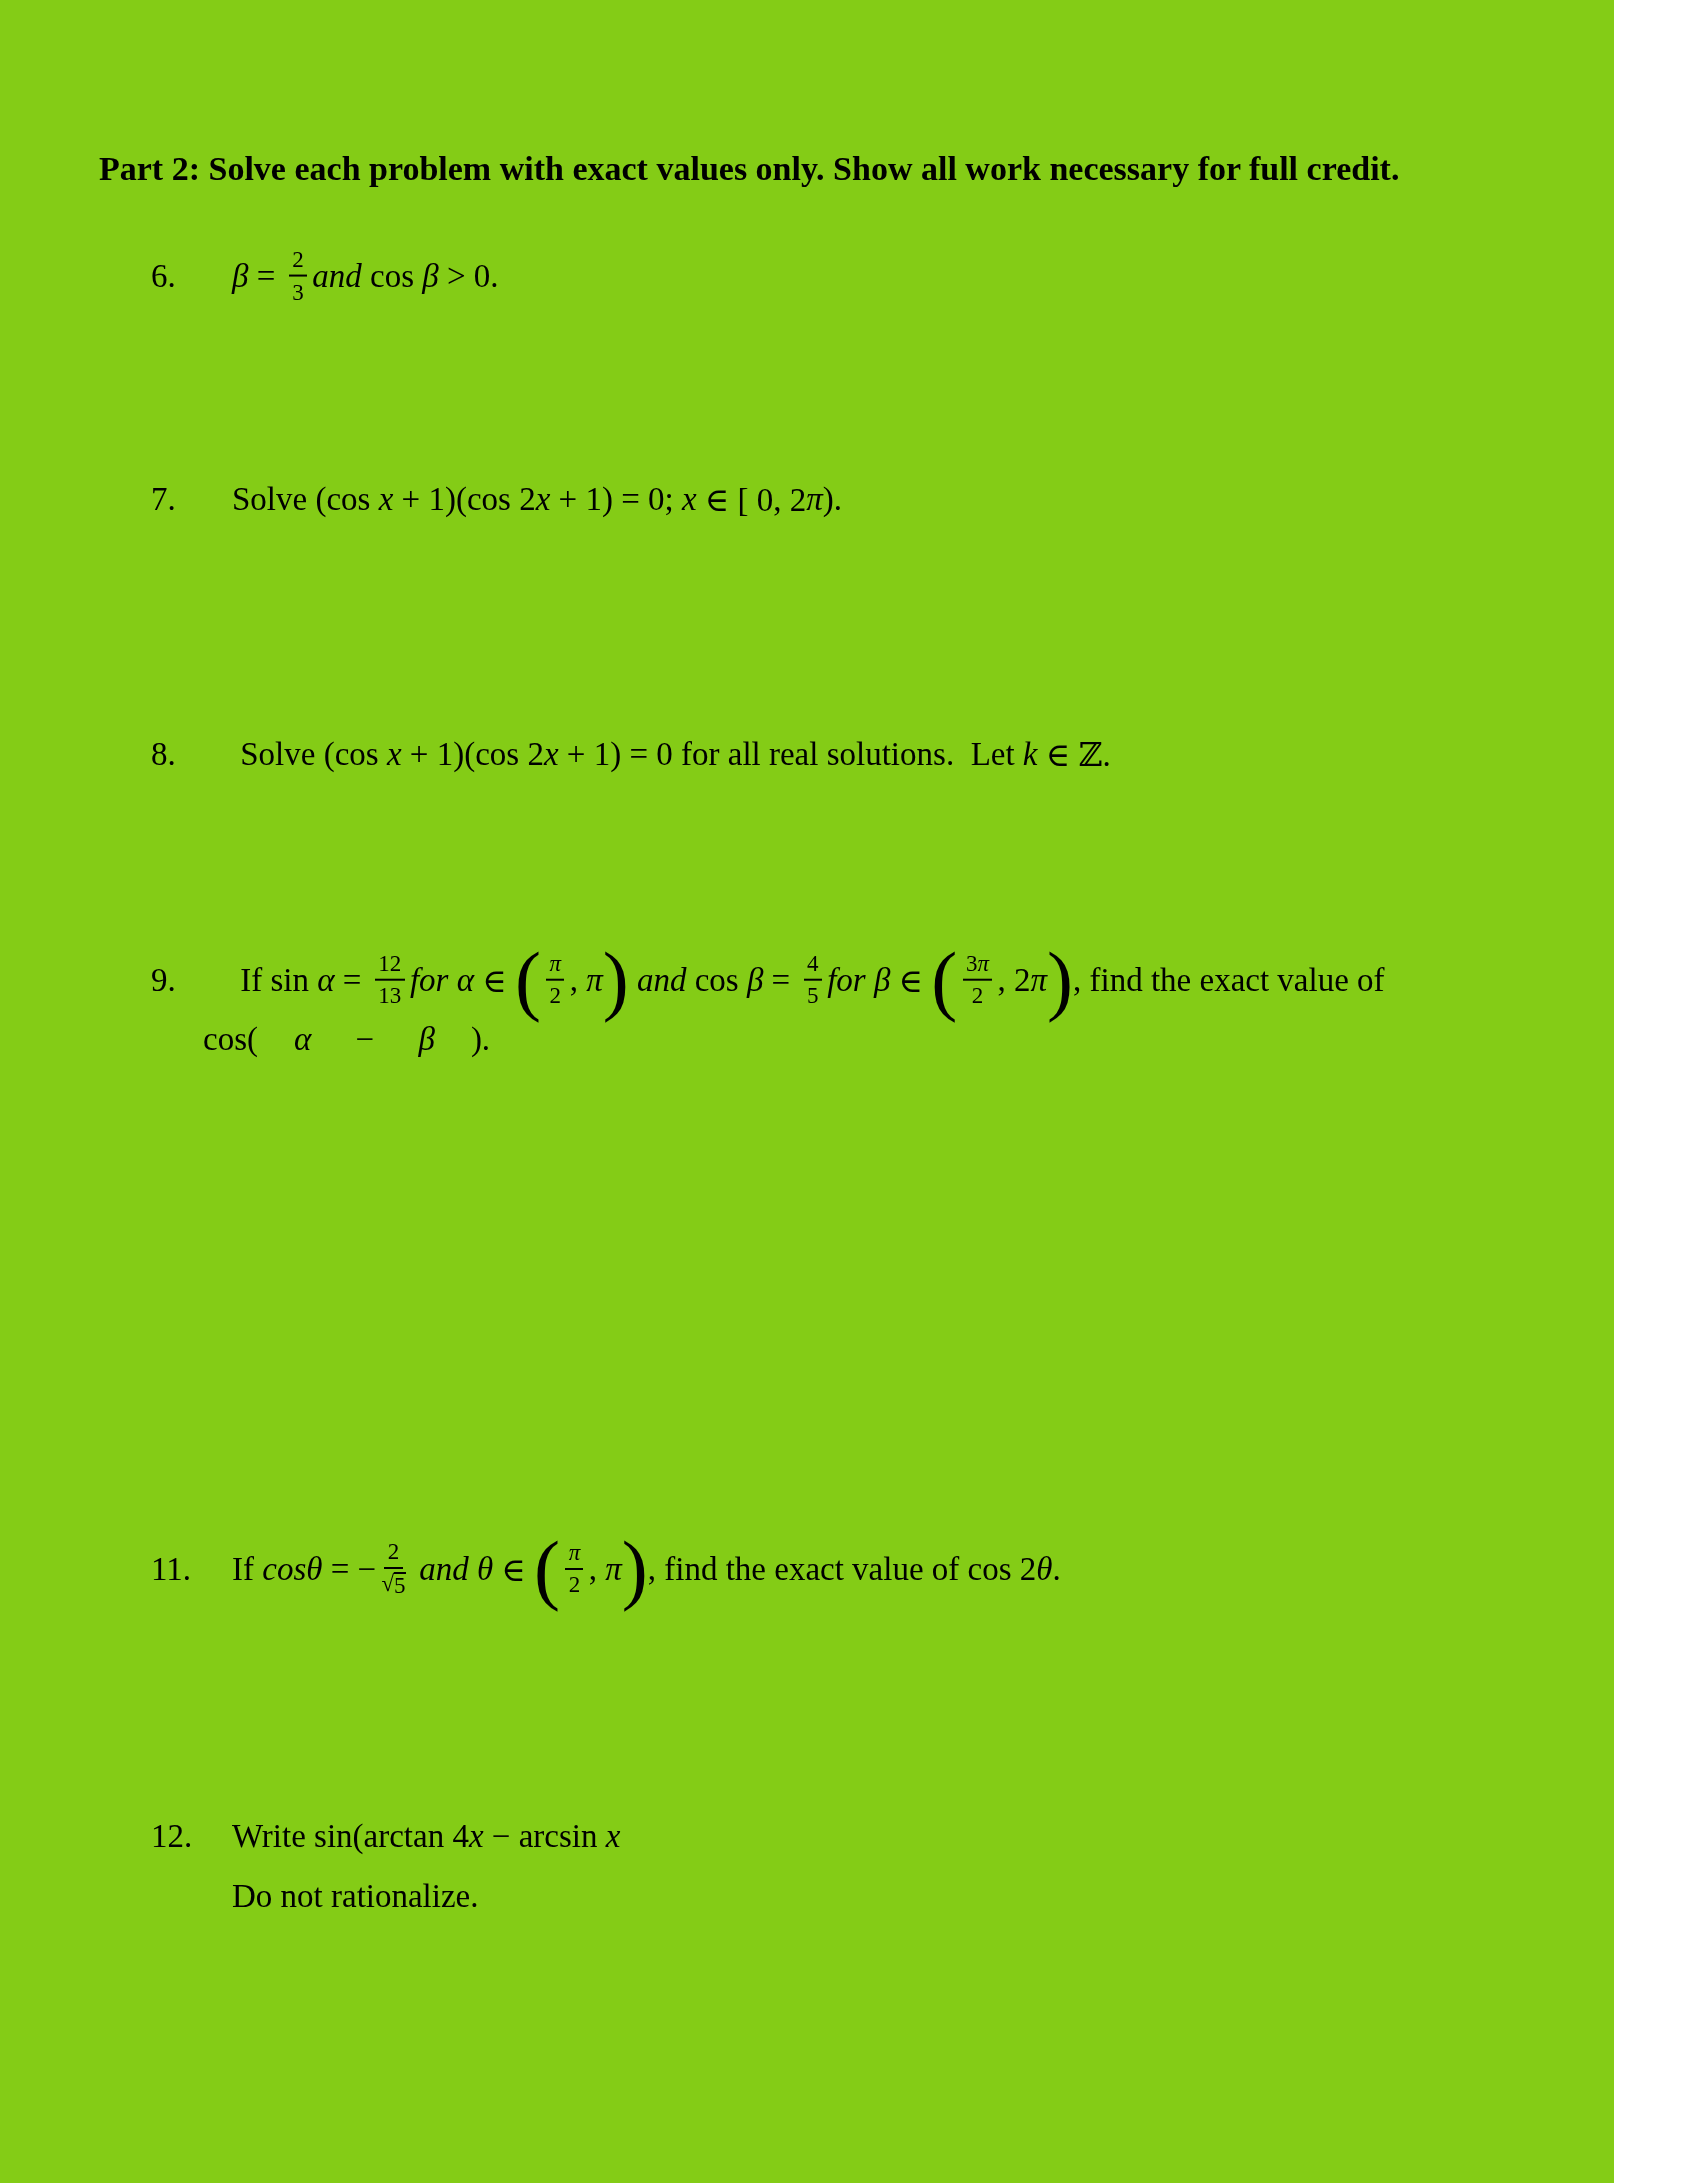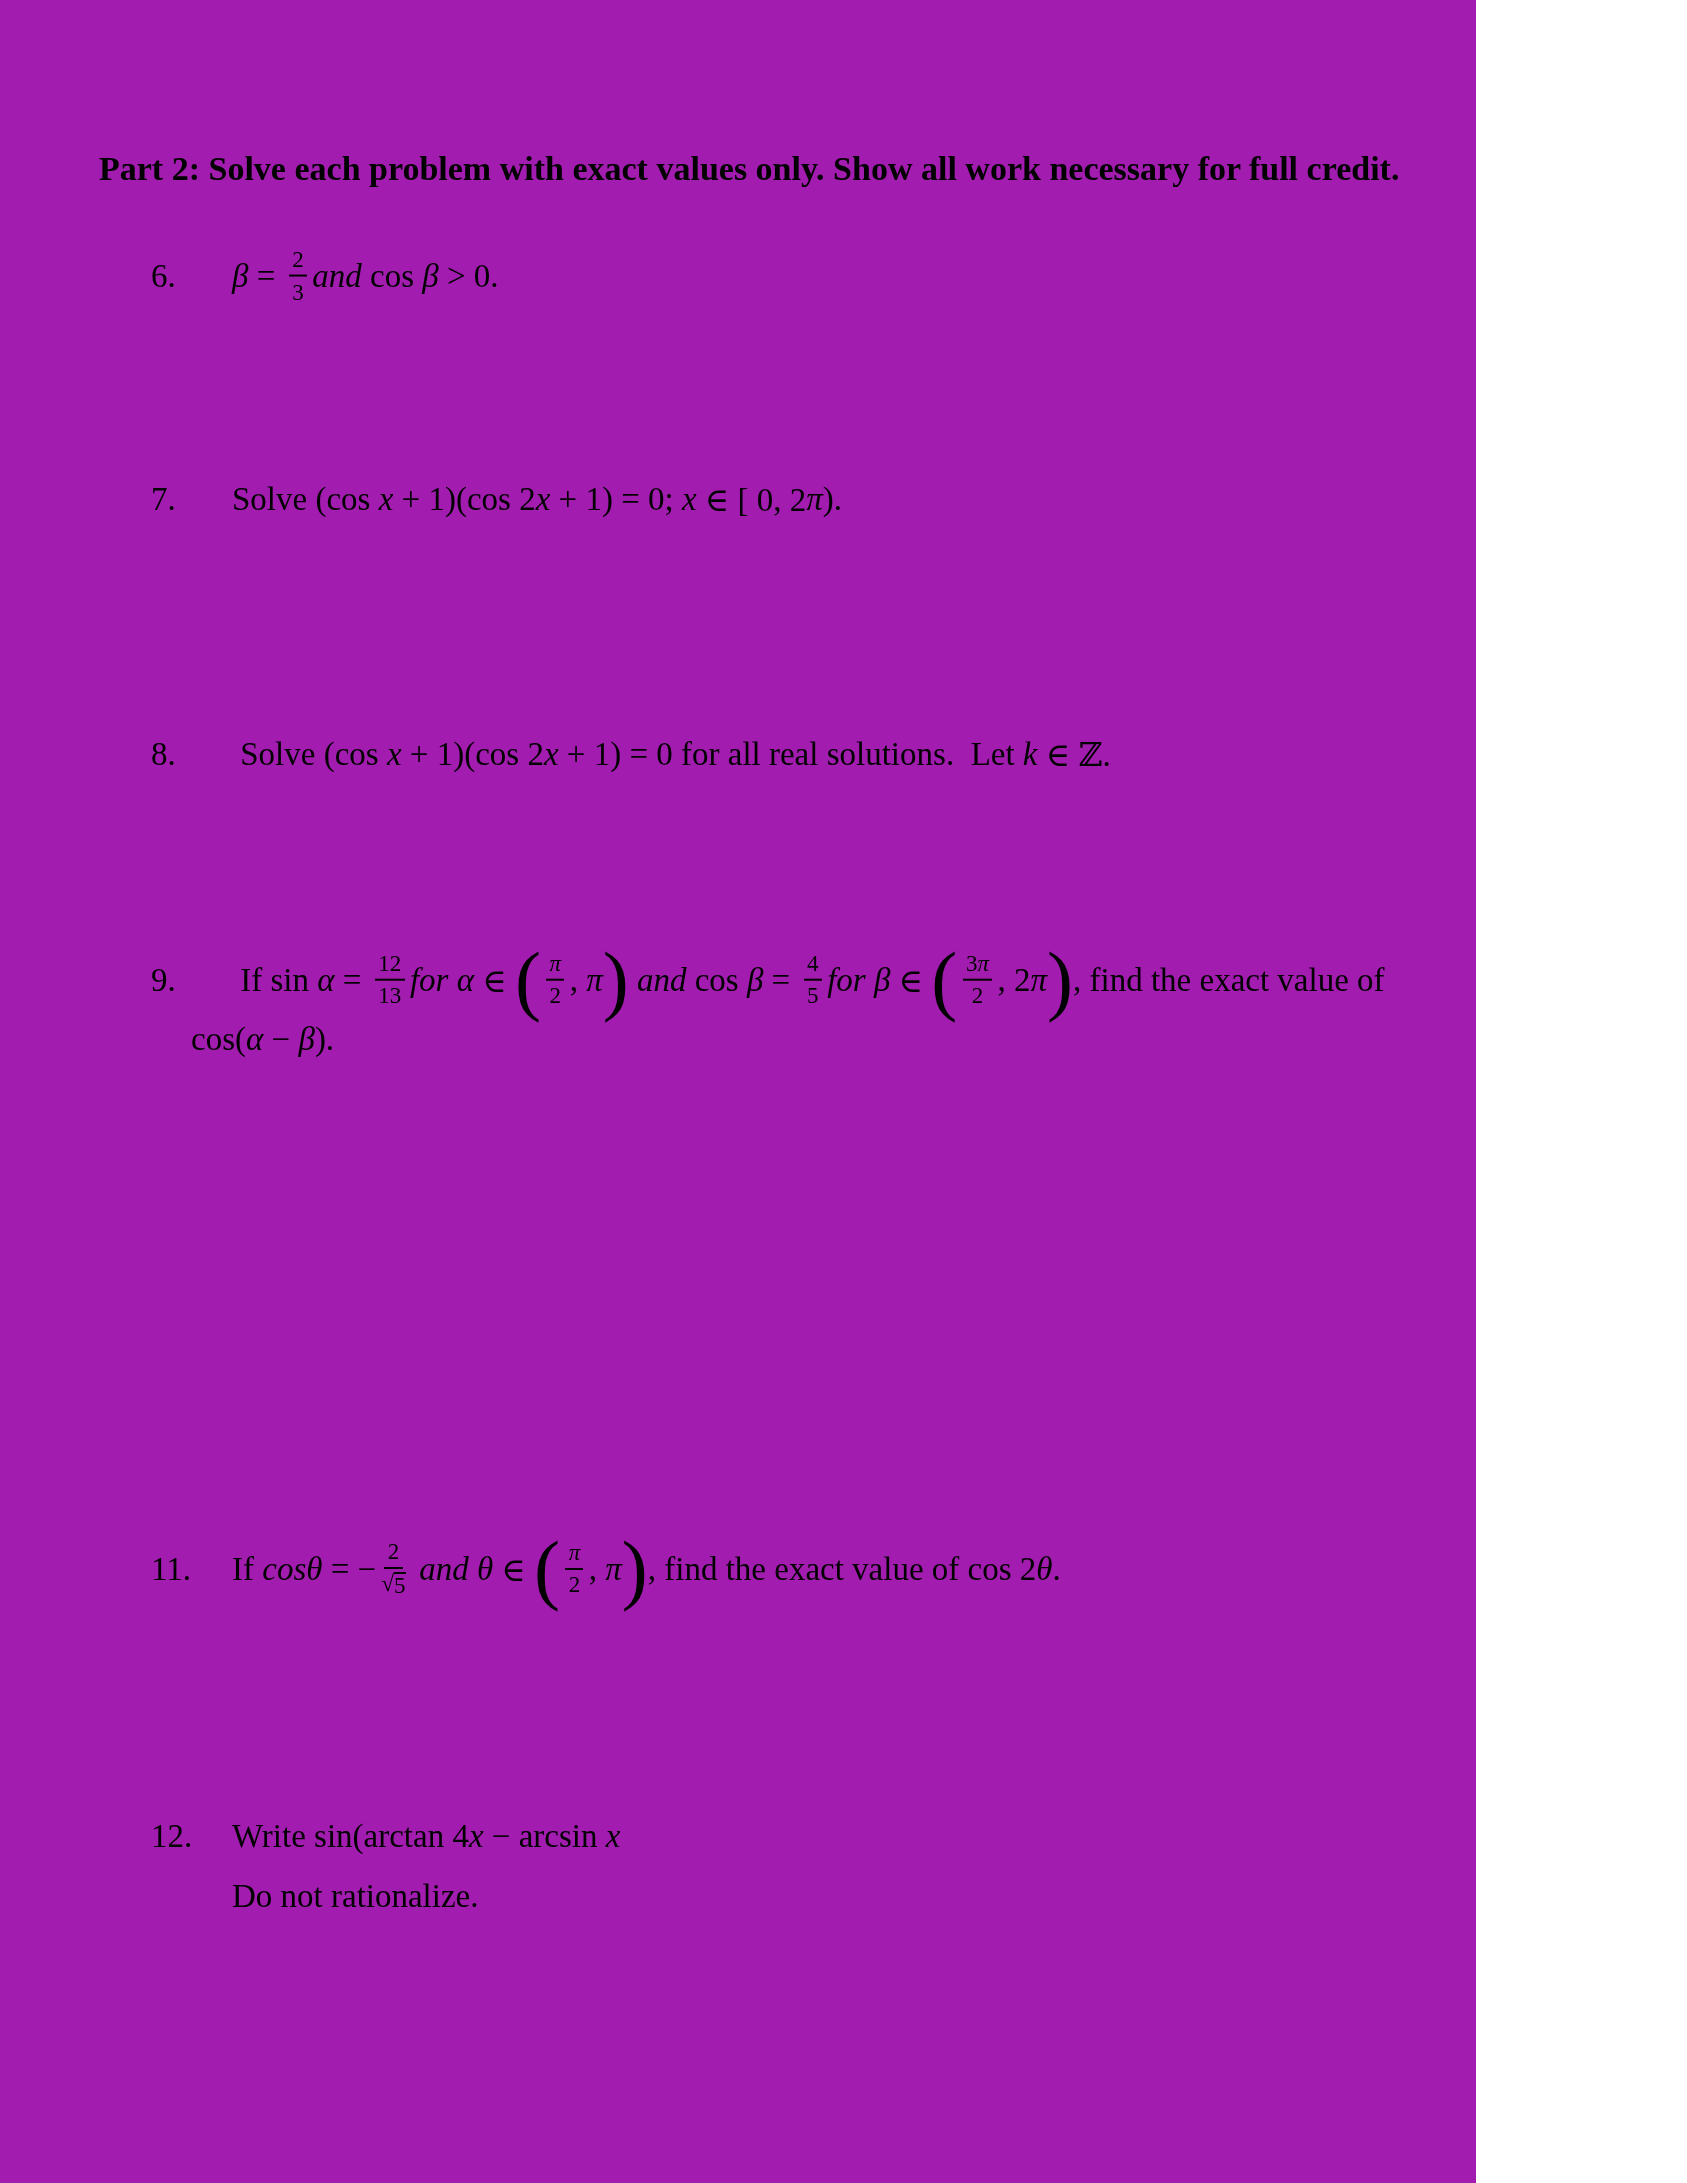--- a/index.html
+++ b/index.html
@@ -1,18 +1,18 @@
 <!DOCTYPE html>
 <html style="font-size:10.6px"><head>
 <meta charset="utf-8">
 <style>
   *{margin:0;padding:0;box-sizing:border-box;}
   html,body{background:#ffffff;}
   .page{
-    position:relative;width:1476px;height:2183px;background:#a21caf;color:#000;
+    position:relative;width:1614px;height:2183px;background:#84cc16;color:#000;
     font-family:"Liberation Serif","DejaVu Serif","DejaVu Sans",serif;
     overflow:hidden;
   }
   .title{
     position:absolute;left:99px;top:169px;transform:translateY(-50%);
     font-weight:bold;font-size:34px;white-space:nowrap;
   }
   .prob{
     position:absolute;left:151px;transform:translateY(-50%);
     font-size:33px;
@@ -25,21 +25,21 @@
     display:inline-flex;flex-direction:column;align-items:center;
     font-size:23px;line-height:1.05;margin:0 5.3px;
   }
   .fnum{display:flex;border-bottom:2px solid #000;padding:0 3.3px 3.3px;}
   .fden{display:flex;padding-top:3.3px;}
   .radv{border-top:2px solid #000;}
   .bp{
     height:64px;display:flex;align-items:center;
     font-size:78px;font-weight:400;overflow:visible;
   }
-  .indent-9{margin-left:40px;margin-top:8.6px;}
+  .indent-9{margin-left:52px;margin-top:8.6px;gap:36px;}
   .indent-12{margin-left:81px;margin-top:22px;}
 </style>
 </head>
 <body>
 
 <div class="page">
 
   <div class="title">Part 2: Solve each problem with exact values only. Show all work necessary for full credit.</div>
 
   <div class="prob" style="top:276px;">

